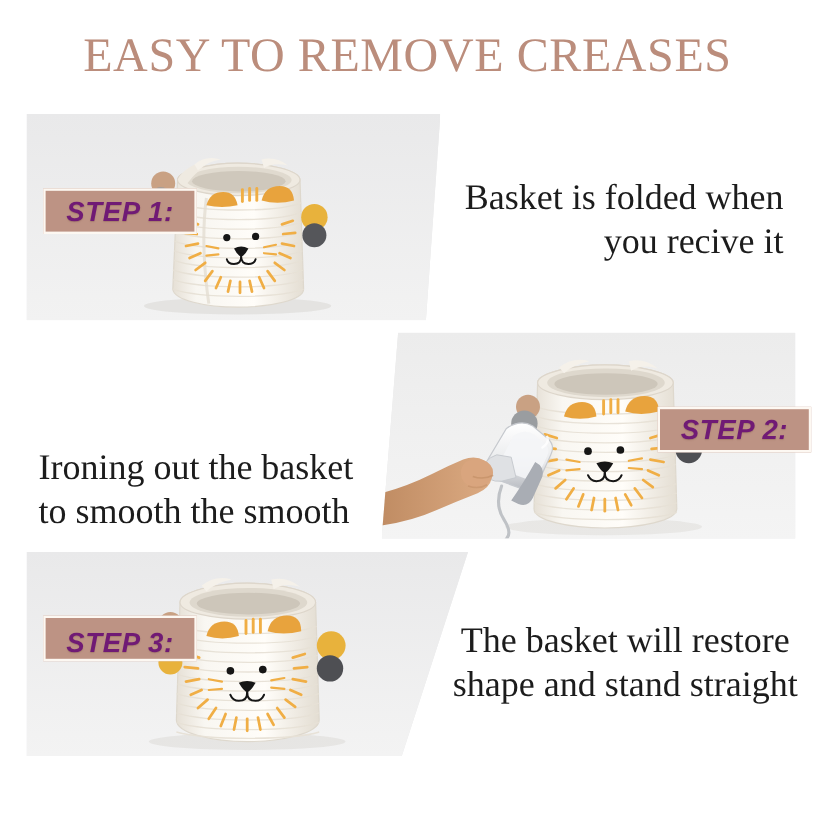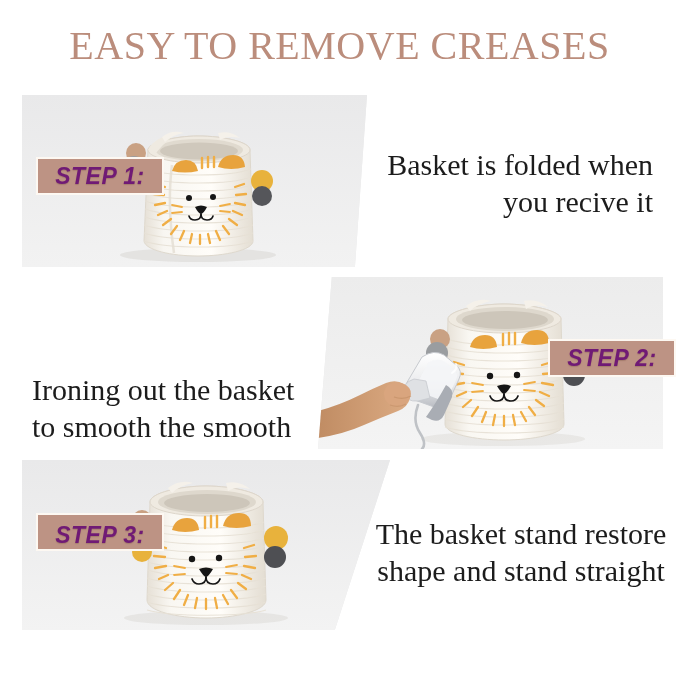--- a/index.html
+++ b/index.html
@@ -404,18 +404,18 @@
         <circle cx="254" cy="78" r="12" fill="#e8b23c"></circle>
         <circle cx="253" cy="97" r="11" fill="#4e4f53"></circle>
       </svg>
     </div>
 
     <div class="badge" style="left:36px;top:513px;width:128px;height:38px;align-items:flex-end;">
       <span>STEP 3:</span>
     </div>
 
     <div class="caption cap-center" style="left:373px;top:516px;width:296px;">
-      <div>The basket stand restore</div>
+      <div>The basket will restore</div>
       <div>shape and stand straight</div>
     </div>
   </div>
 
 </div>
 
 </body></html>

